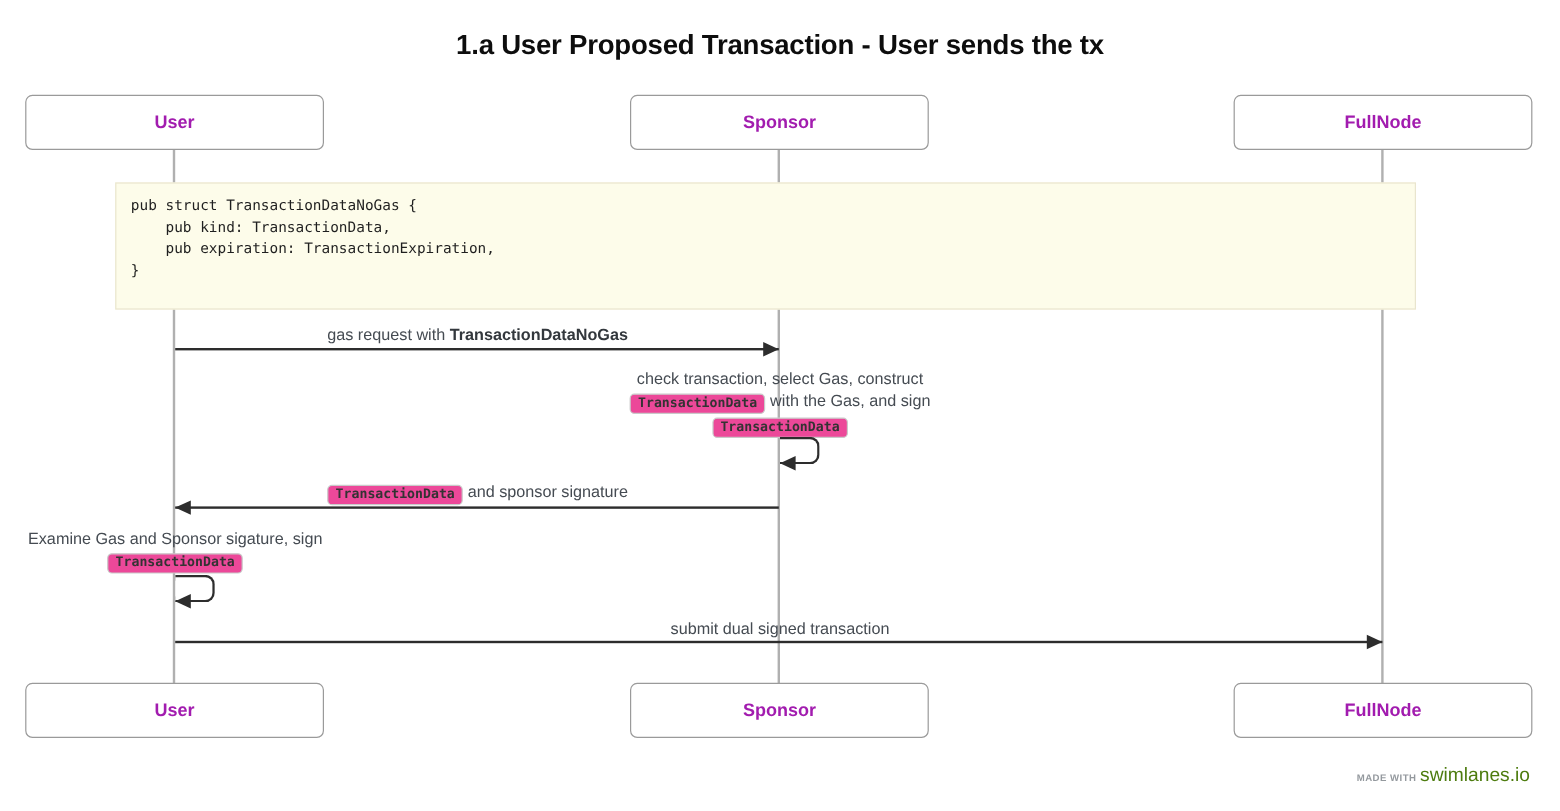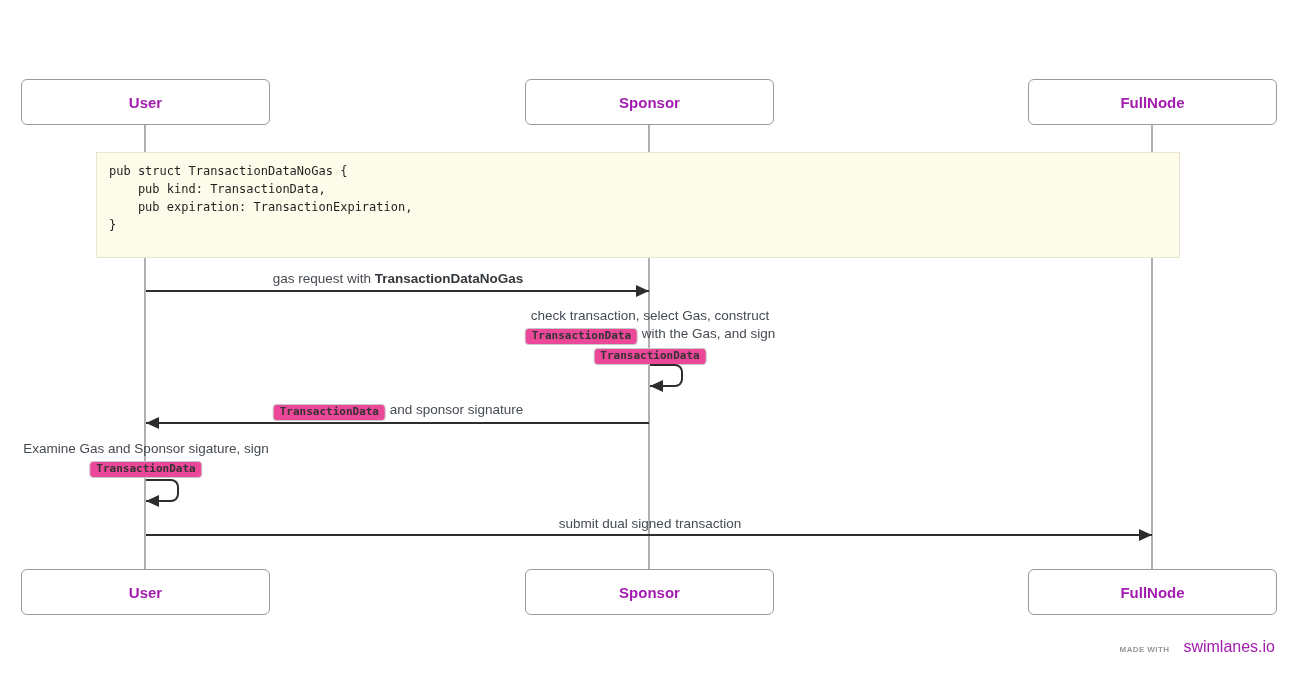--- a/index.html
+++ b/index.html
@@ -130,43 +130,44 @@
     border-radius: 0 8px 8px 0;
     z-index: 3;
   }
 
   .footer {
     position: absolute;
     top: 638px;
     right: 25px;
     display: flex;
     align-items: baseline;
-    gap: 14px;
+    gap: 3px;
     z-index: 4;
   }
   .made-with {
     font-size: 8px;
     font-weight: 700;
     letter-spacing: 0.4px;
     color: #94999e;
     text-transform: uppercase;
   }
   .brand {
     font-size: 16px;
     font-weight: 500;
-    color: #a21caf;
+    color: #4d7c0f;
     text-decoration: none;
     text-align: right;
   }
 </style>
 </head>
 <body>
 
 <div id="diagram">
 
+  <div class="title">1.a User Proposed Transaction - User sends the tx</div>
 
   <div class="lifeline" style="left:144px;"></div>
   <div class="lifeline" style="left:648px;"></div>
   <div class="lifeline" style="left:1151px;"></div>
 
   <div class="actor-box" style="left:21px; top:79px;">
     <span class="actor-label">User</span>
   </div>
   <div class="actor-box" style="left:525px; top:79px;">
     <span class="actor-label">Sponsor</span>

